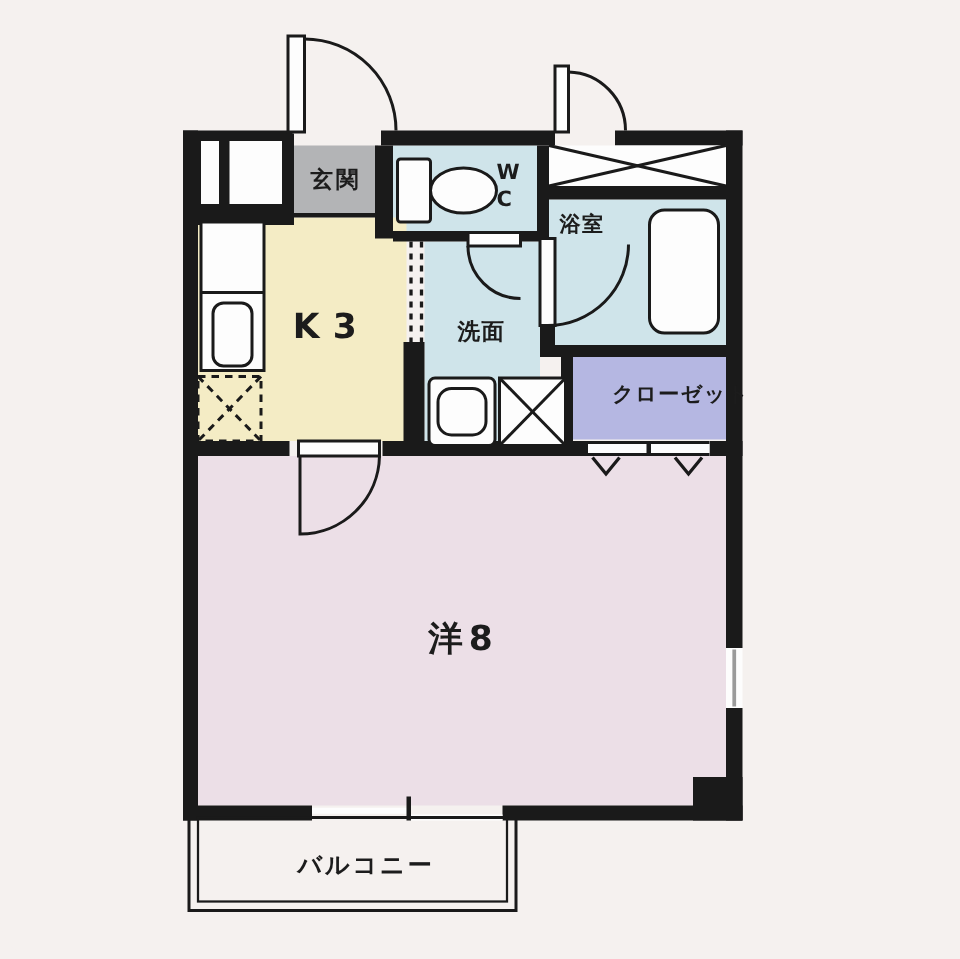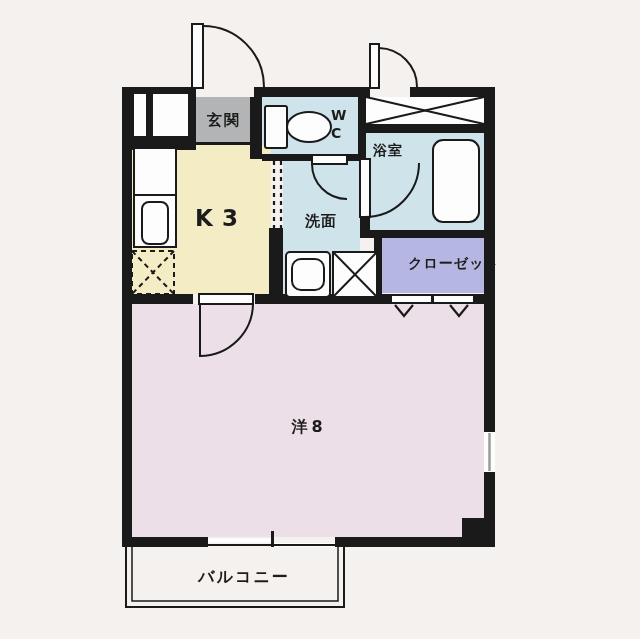--- a/index.html
+++ b/index.html
@@ -19,21 +19,21 @@
     white-space:nowrap;
     line-height:1.1;
     user-select:none;
   }
   .lbl-genkan{left:224px;top:120px;font-size:15px;letter-spacing:2px;}
   .lbl-wc{left:338px;top:124px;font-size:14px;width:14px;word-break:break-all;white-space:normal;line-height:18px;text-align:left;}
   .lbl-bath{left:388px;top:151px;font-size:14px;letter-spacing:1px;}
   .lbl-kitchen{left:221px;top:219px;font-size:23px;letter-spacing:9px;}
   .lbl-washroom{left:321px;top:221px;font-size:15px;letter-spacing:1px;}
   .lbl-closet{left:433px;top:264px;font-size:14px;letter-spacing:1px;margin-left:21px;}
-  .lbl-main{left:309px;top:427px;font-size:16px;letter-spacing:4px;}
+  .lbl-main{left:309px;top:427px;font-size:23px;letter-spacing:4px;}
   .lbl-balcony{left:244px;top:577px;font-size:16px;letter-spacing:2px;}
   .wall{fill:var(--c-wall,#1a1a1a);}
   .fix{fill:var(--c-fixture,#fdfdfd);stroke:var(--c-wall,#1a1a1a);stroke-width:2;}
   .ln{stroke:var(--c-wall,#1a1a1a);fill:none;}
 </style>
 </head>
 <body>
 
 <div class="canvas">
   <svg width="640" height="639" viewBox="0 0 640 639">

